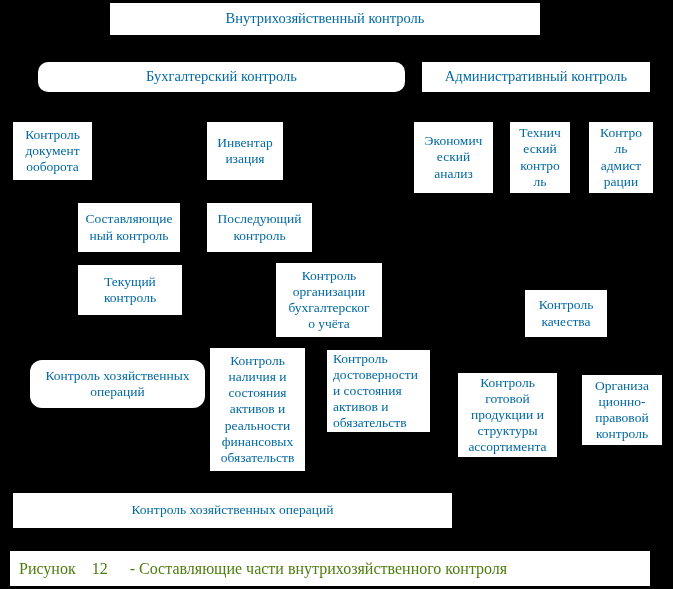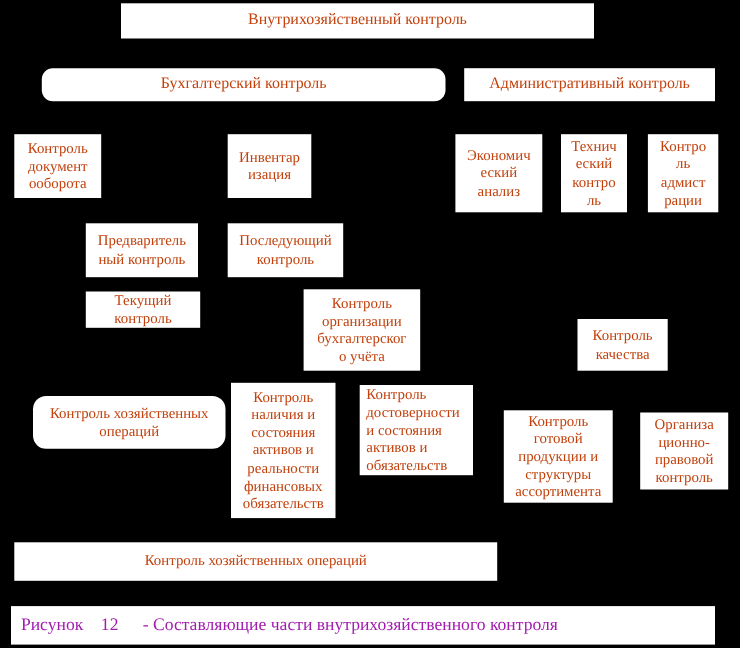--- a/index.html
+++ b/index.html
@@ -7,21 +7,21 @@
     position: relative;
     width: 673px;
     height: 589px;
     background: #000;
     font-family: "Liberation Serif", "DejaVu Serif", serif;
     overflow: hidden;
   }
   .box {
     position: absolute;
     background: #fff;
-    color: #c2410c;
+    color: #0369a1;
     display: flex;
     align-items: center;
     justify-content: center;
     text-align: center;
     white-space: pre-line;
     font-size: 13.5px;
     line-height: 1.2;
     box-sizing: border-box;
   }
   .box.hdr { font-size: 14.5px; }
@@ -40,37 +40,37 @@
   .n-docflow     { left: 13px;  top: 122px; width: 79px;  height: 58px; }
   .n-revision    { left: 102px; top: 122px; width: 78px;  height: 58px; }
   .n-inventory   { left: 207px; top: 122px; width: 76px;  height: 58px; }
   .n-economic    { left: 414px; top: 122px; width: 79px;  height: 71px; }
   .n-technical   { left: 510px; top: 122px; width: 60px;  height: 71px; }
   .n-admstaff    { left: 589px; top: 122px; width: 64px;  height: 71px; }
 
   .n-preliminary { left: 78px;  top: 203px; width: 102px; height: 49px; }
   .n-subsequent  { left: 207px; top: 203px; width: 105px; height: 49px; }
 
-  .n-current     { left: 78px;  top: 265px; width: 104px; height: 33px; }
+  .n-current     { left: 78px;  top: 265px; width: 104px; height: 50px; }
   .n-orgacct     { left: 276px; top: 263px; width: 106px; height: 74px; }
   .n-quality     { left: 525px; top: 290px; width: 82px;  height: 47px; }
 
   .n-bizops      { left: 30px;  top: 360px; width: 175px; height: 48px; border-radius: 12px; }
   .n-assets      { left: 210px; top: 348px; width: 95px;  height: 123px; }
   .n-reliability { left: 327px; top: 350px; width: 103px; height: 82px; }
   .n-products    { left: 458px; top: 373px; width: 99px;  height: 84px; }
   .n-orglegal    { left: 582px; top: 375px; width: 80px;  height: 70px; }
 
   .n-bizops-wide { left: 13px;  top: 493px; width: 439px; height: 35px; }
 
   .caption-bar {
     position: absolute;
     left: 10px; top: 551px; width: 640px; height: 35px;
     background: #fff;
-    color: #a21caf;
+    color: #4d7c0f;
     display: flex;
     align-items: center;
     font-size: 16px;
     box-sizing: border-box;
     padding-left: 9px;
   }
   .caption-bar .fig-num  { margin-left: 16px; }
   .caption-bar .fig-text { margin-left: 22px; white-space: pre-wrap; text-align: right; }
 </style>
 </head>
@@ -93,21 +93,21 @@
 анализ</div>
   <div class="box n-technical">Технич
 еский
 контро
 ль</div>
   <div class="box n-admstaff">Контро
 ль
 адмист
 рации</div>
 
-  <div class="box n-preliminary">Предваритель
+  <div class="box n-preliminary">Составляющие
 ный контроль</div>
   <div class="box n-subsequent">Последующий
 контроль</div>
 
   <div class="box n-current">Текущий
 контроль</div>
   <div class="box n-orgacct">Контроль
 организации
 бухгалтерског
 о учёта</div>

